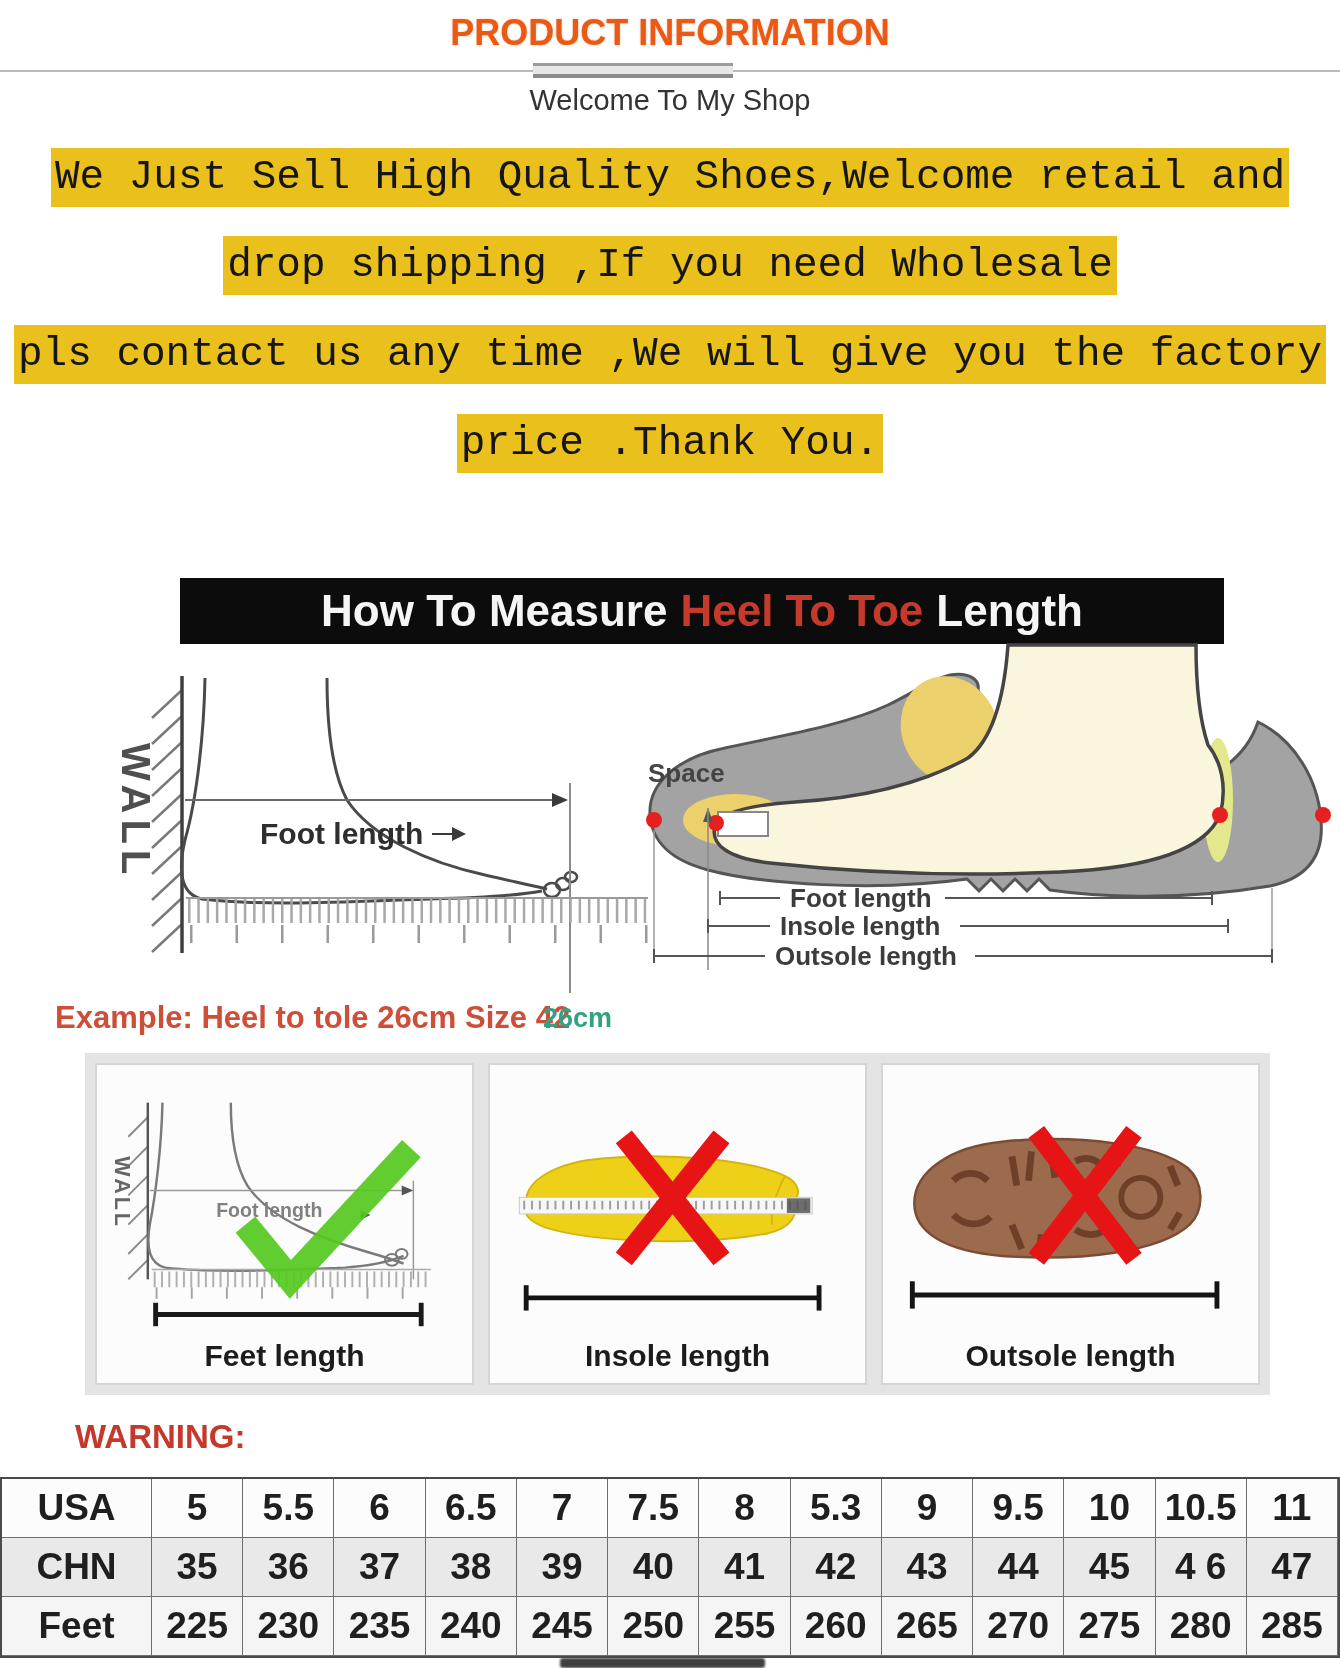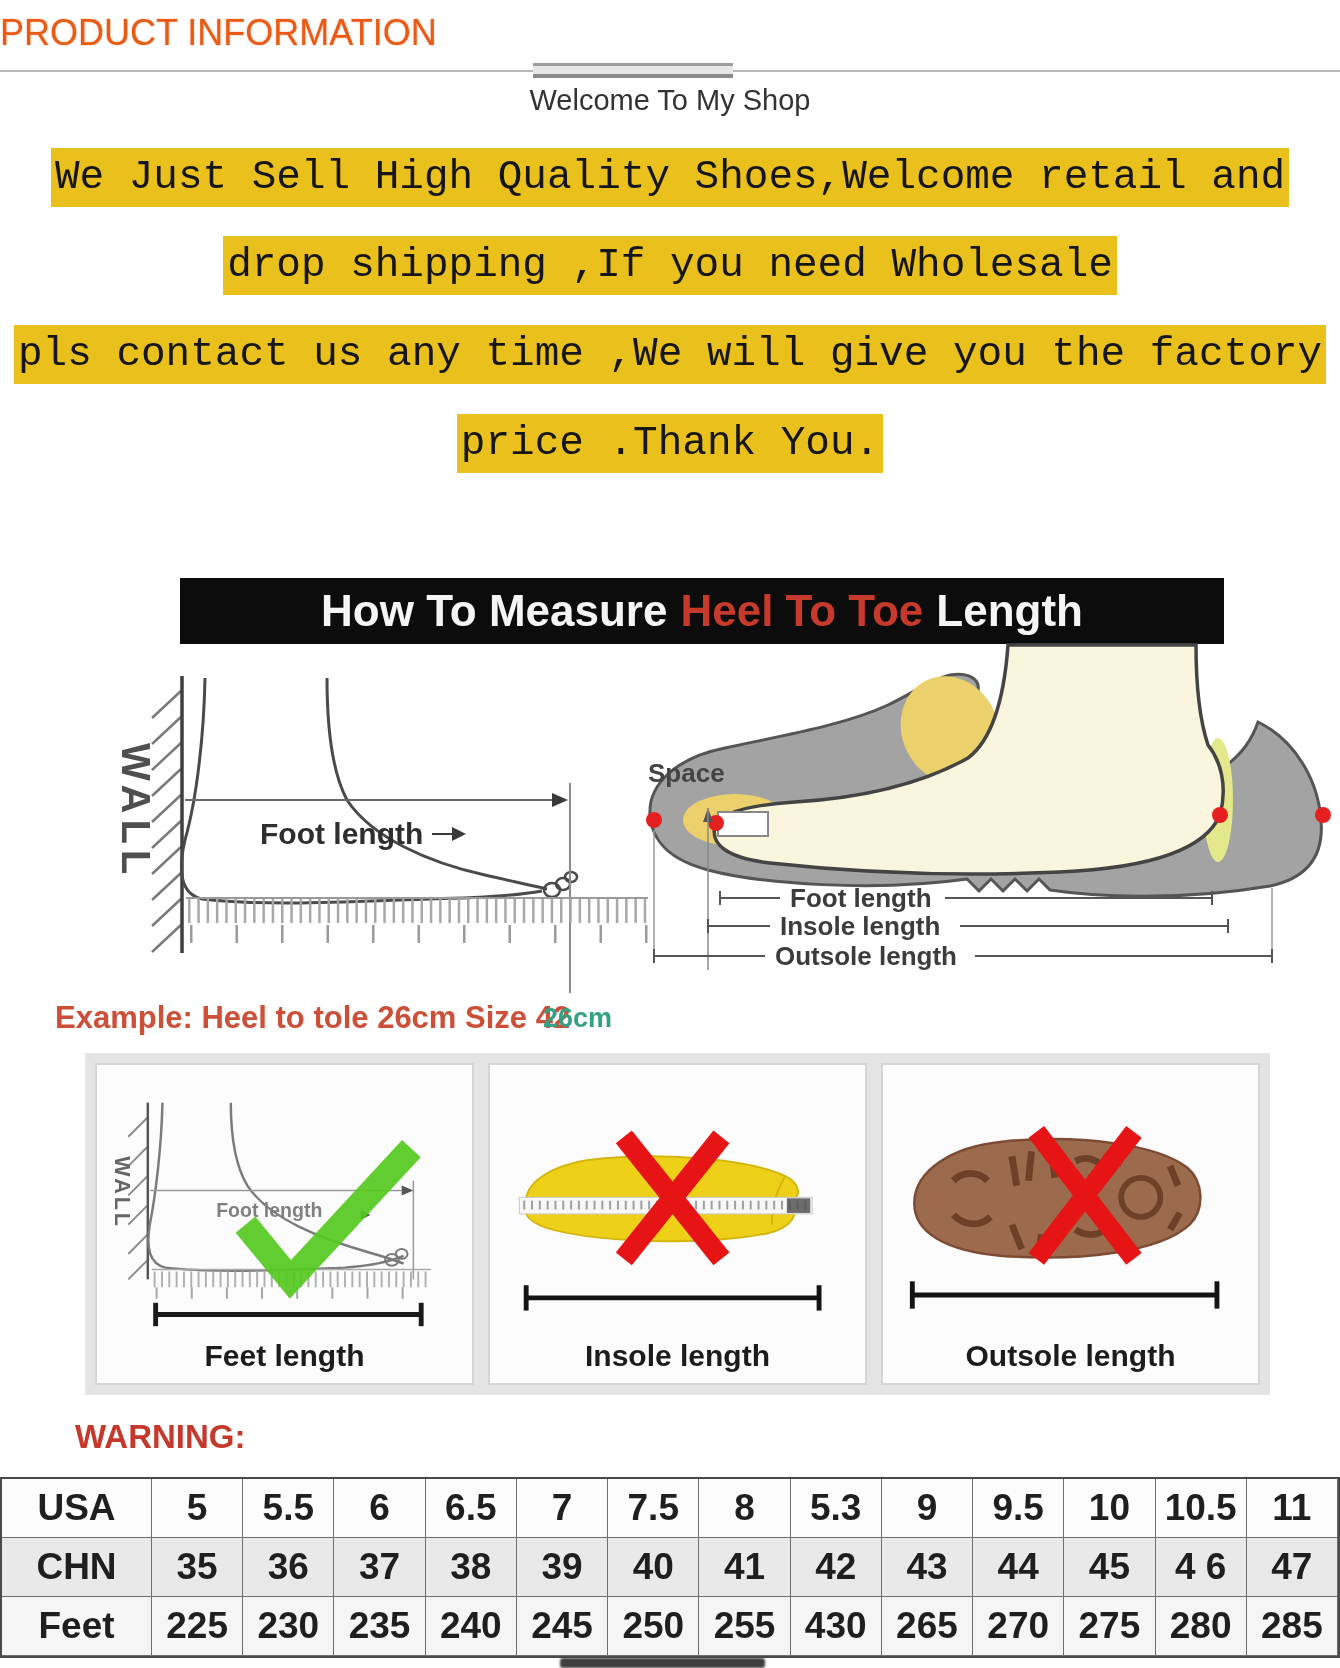--- a/index.html
+++ b/index.html
@@ -4,22 +4,22 @@
 <style>
   html,body{margin:0;padding:0;}
   body{
     width:1340px;height:1668px;position:relative;background:#ffffff;
     font-family:"Liberation Sans", sans-serif;overflow:hidden;
   }
   .abs{position:absolute;}
 
   
   .page-title{
-    top:12px;left:0;width:100%;
-    font-size:36px;font-weight:400;color:#EB5A14;letter-spacing:0px;
+    top:12px;left:0;width:100%;text-align:center;
+    font-size:36px;font-weight:700;color:#EB5A14;letter-spacing:0px;
     text-shadow:0 0 2px rgba(235,90,20,.45);
   }
   .divider-line{top:70px;left:0;width:100%;height:2px;background:#b9b9b9;}
   .divider-center{
     top:63px;left:533px;width:200px;height:8px;background:#e7e7e7;
     border-top:3px solid #9c9c9c;border-bottom:4px solid #8a8a8a;
   }
   .subtitle{
     top:84px;left:0;width:100%;text-align:center;
     font-size:29px;color:#333;font-weight:400;
@@ -294,21 +294,21 @@
   </div>
   <div class="size-row row-feet">
     <div class="cell">Feet</div>
     <div class="cell">225</div>
     <div class="cell">230</div>
     <div class="cell">235</div>
     <div class="cell">240</div>
     <div class="cell">245</div>
     <div class="cell">250</div>
     <div class="cell">255</div>
-    <div class="cell">430</div>
+    <div class="cell">260</div>
     <div class="cell">265</div>
     <div class="cell">270</div>
     <div class="cell">275</div>
     <div class="cell">280</div>
     <div class="cell">285</div>
   </div>
 </div>
 
 <div class="abs bottom-smudge"></div>
 

